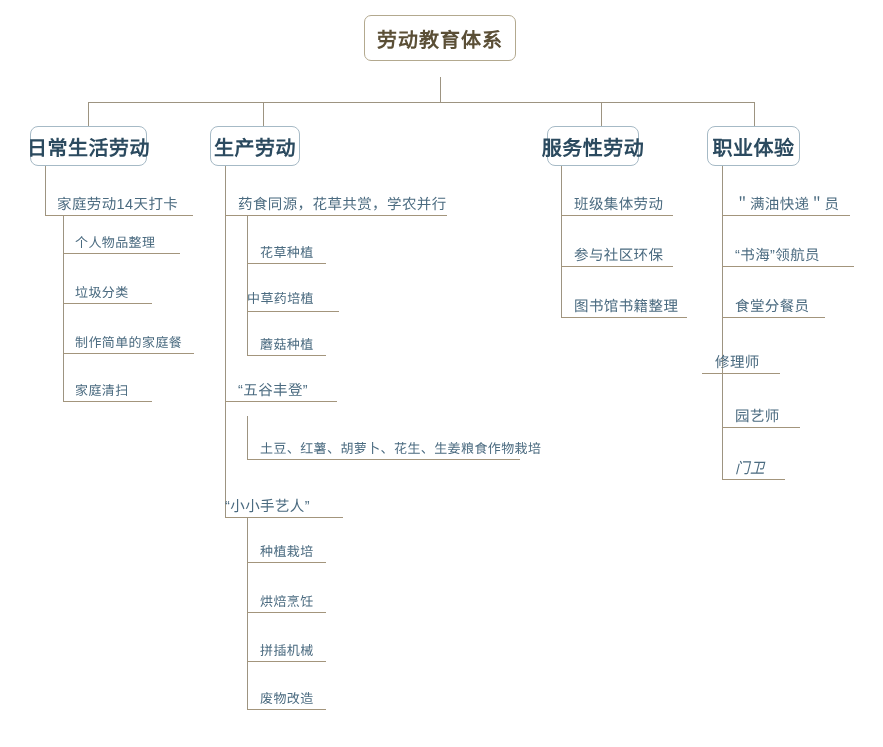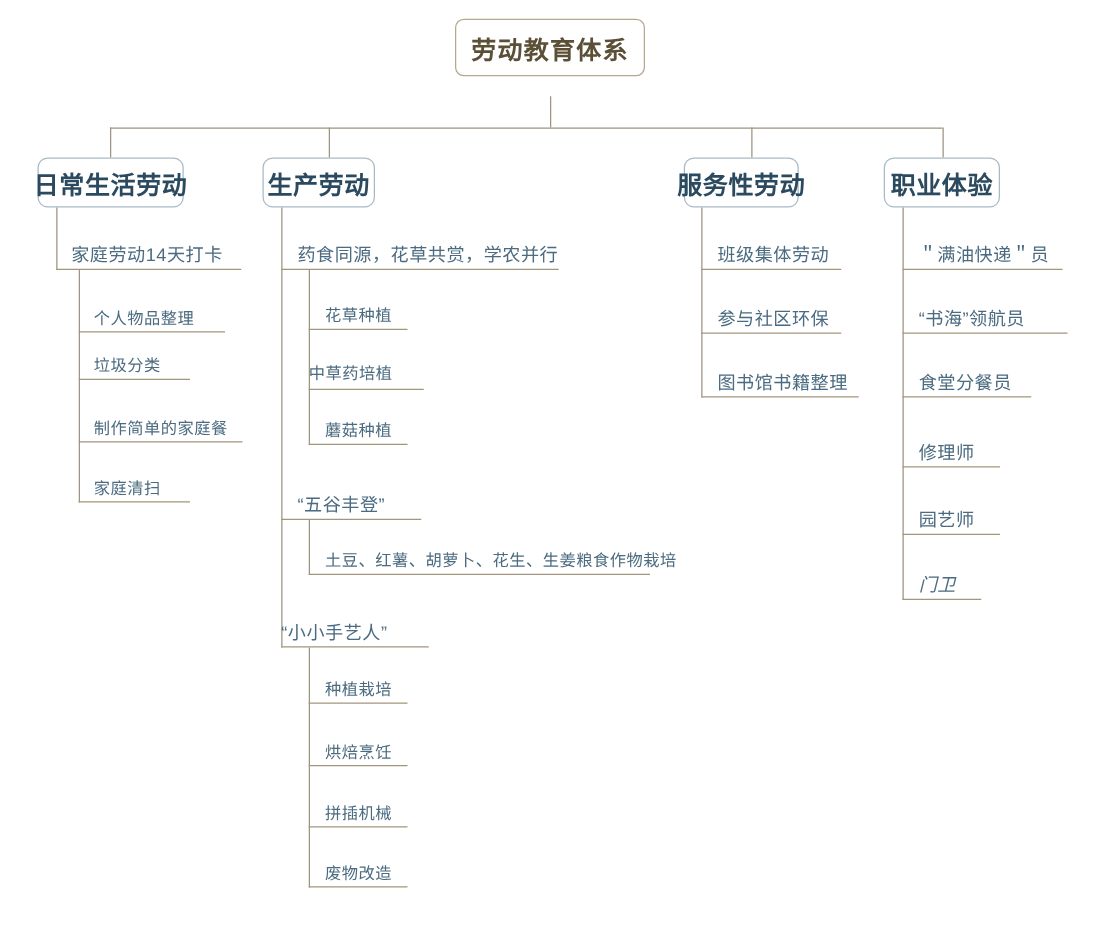--- a/index.html
+++ b/index.html
@@ -76,21 +76,21 @@
   <div class="box box-l2" style="left:30px;top:126px;width:117px;height:40px;">
     <span>日常生活劳动</span>
   </div>
 
   <div class="vline" style="left:45px;top:166px;height:50px;"></div>
   <div class="item lvl3" style="left:45px;top:190px;width:148px;height:26px;padding-left:12px;">
     <span>家庭劳动14天打卡</span>
   </div>
 
   <div class="vline" style="left:63px;top:216px;height:186px;"></div>
-  <div class="item lvl4" style="left:63px;top:228px;width:117px;height:26px;padding-left:12px;margin-top:12px;">
+  <div class="item lvl4" style="left:63px;top:228px;width:117px;height:26px;padding-left:12px;">
     <span>个人物品整理</span>
   </div>
   <div class="item lvl4" style="left:63px;top:278px;width:89px;height:26px;padding-left:12px;">
     <span>垃圾分类</span>
   </div>
   <div class="item lvl4" style="left:63px;top:328px;width:131px;height:26px;padding-left:12px;">
     <span>制作简单的家庭餐</span>
   </div>
   <div class="item lvl4" style="left:63px;top:376px;width:89px;height:26px;padding-left:12px;">
     <span>家庭清扫</span>
@@ -109,21 +109,21 @@
   <div class="item lvl4" style="left:247px;top:238px;width:79px;height:26px;padding-left:13px;">
     <span>花草种植</span>
   </div>
   <div class="item lvl4" style="left:247px;top:286px;width:92px;height:26px;align-items:center;">
     <span>中草药培植</span>
   </div>
   <div class="item lvl4" style="left:247px;top:330px;width:79px;height:26px;padding-left:13px;">
     <span>蘑菇种植</span>
   </div>
 
-  <div class="item lvl3" style="left:225px;top:390px;width:112px;height:26px;padding-left:13px;">
+  <div class="item lvl3" style="left:225px;top:376px;width:112px;height:26px;padding-left:13px;">
     <span>“五谷丰登”</span>
   </div>
   <div class="vline" style="left:247px;top:416px;height:44px;"></div>
   <div class="item lvl4" style="left:247px;top:434px;width:273px;height:26px;padding-left:13px;">
     <span>土豆、红薯、胡萝卜、花生、生姜粮食作物栽培</span>
   </div>
 
   <div class="item lvl3" style="left:225px;top:492px;width:118px;height:26px;">
     <span>“小小手艺人”</span>
   </div>
@@ -161,21 +161,21 @@
   <div class="vline" style="left:722px;top:166px;height:314px;"></div>
   <div class="item lvl3" style="left:722px;top:190px;width:128px;height:26px;padding-left:13px;">
     <span>＂满油快递＂员</span>
   </div>
   <div class="item lvl3" style="left:722px;top:241px;width:132px;height:26px;padding-left:13px;">
     <span>“书海”领航员</span>
   </div>
   <div class="item lvl3" style="left:722px;top:292px;width:103px;height:26px;padding-left:13px;">
     <span>食堂分餐员</span>
   </div>
-  <div class="item lvl3" style="left:722px;top:348px;width:78px;height:26px;padding-left:13px;">
+  <div class="item lvl3" style="left:702px;top:348px;width:78px;height:26px;padding-left:13px;">
     <span>修理师</span>
   </div>
   <div class="item lvl3" style="left:722px;top:402px;width:78px;height:26px;padding-left:13px;">
     <span>园艺师</span>
   </div>
   <div class="item lvl3" style="left:722px;top:454px;width:63px;height:26px;padding-left:13px;font-style:italic;">
     <span>门卫</span>
   </div>
 
 </div>

